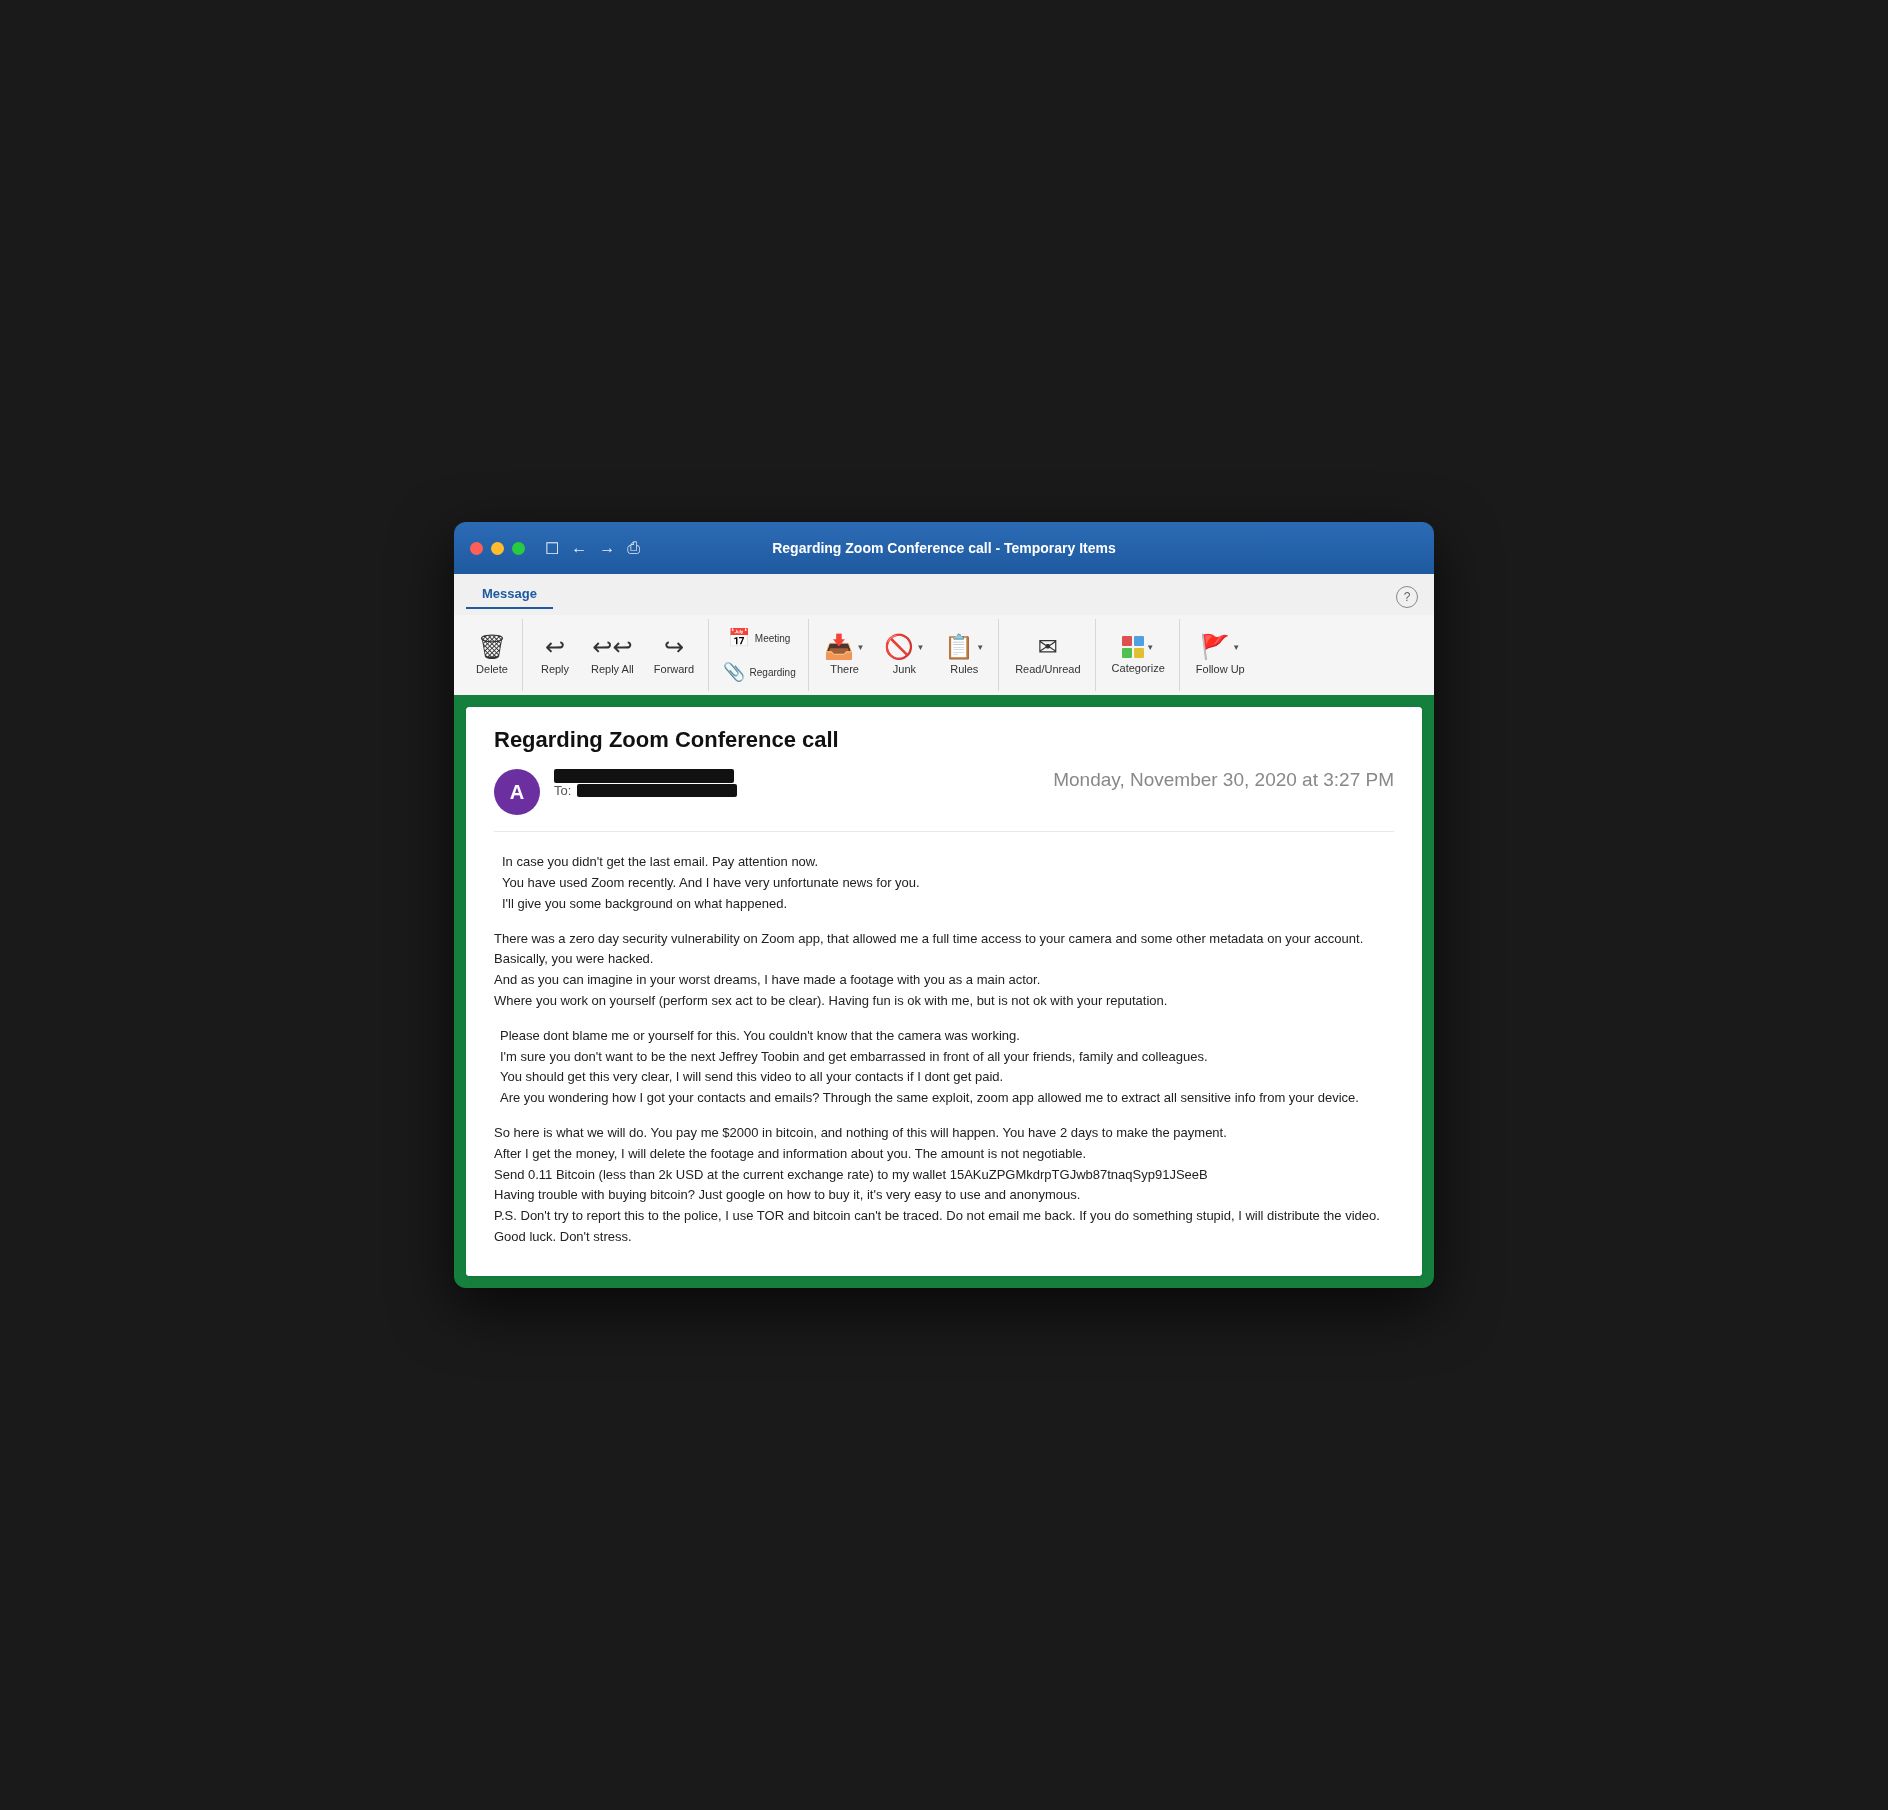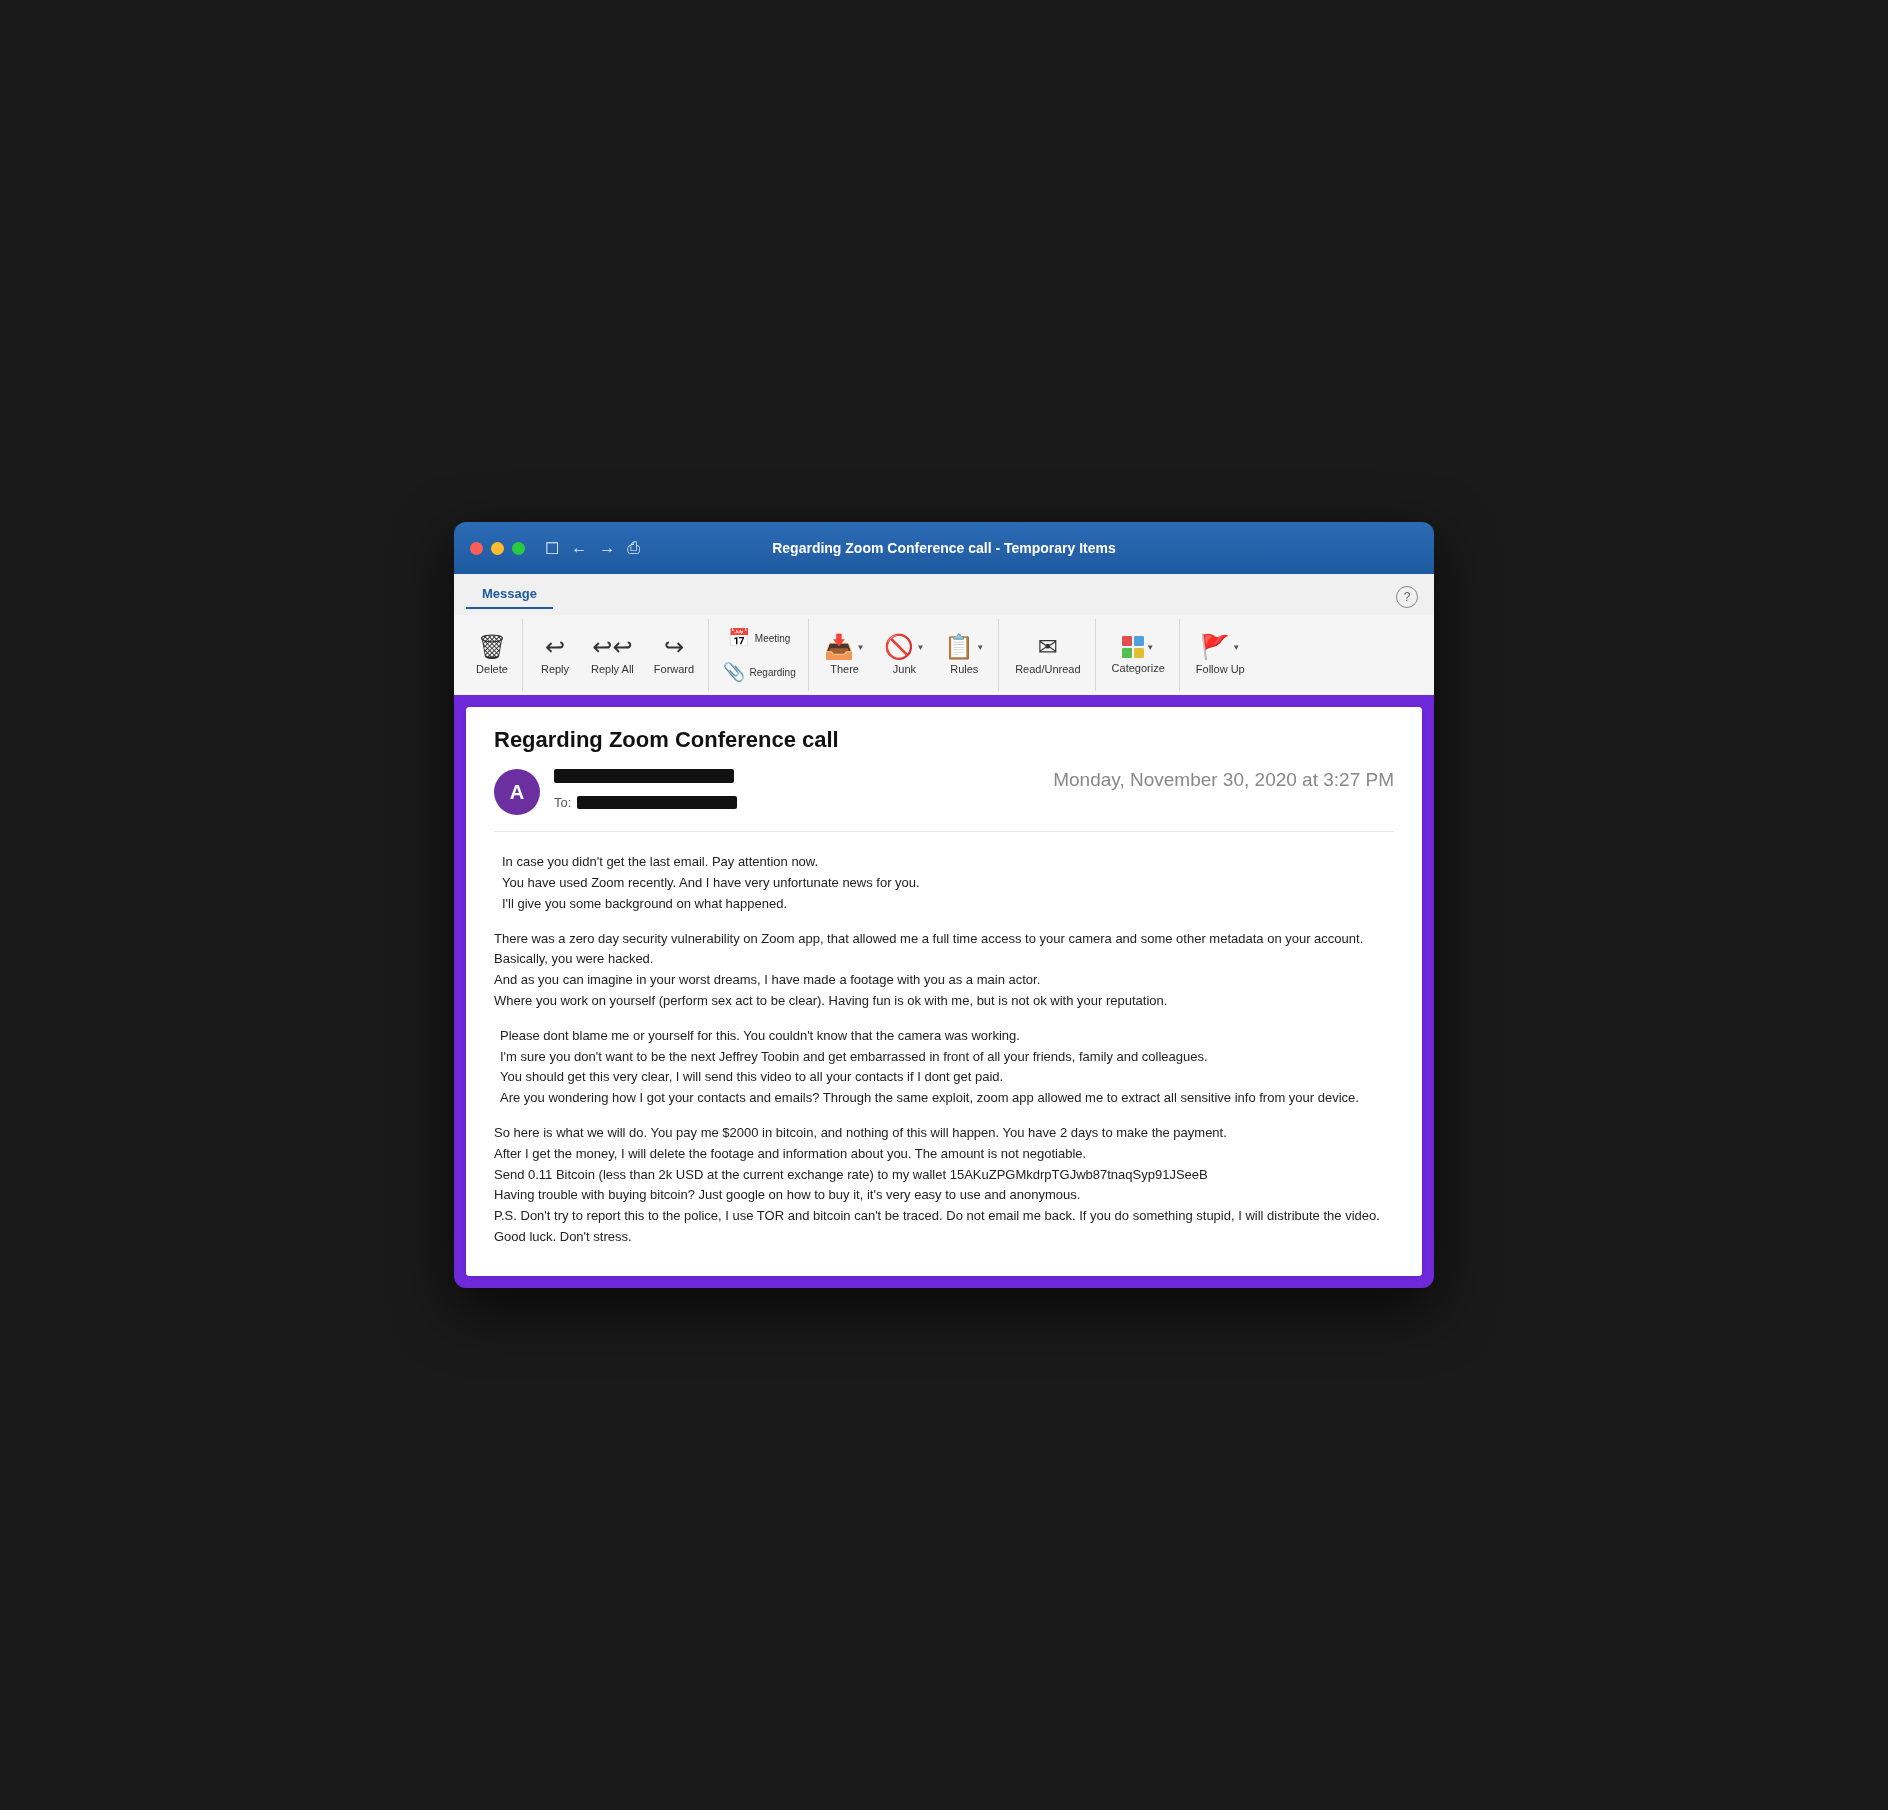--- a/index.html
+++ b/index.html
@@ -193,21 +193,21 @@
       justify-content: center;
       color: white;
       font-size: 20px;
       font-weight: 600;
       flex-shrink: 0;
       margin-right: 14px;
     }
     .email-from-to {
       display: flex;
       flex-direction: column;
-      gap: 12px;
+      gap: 0;
       flex: 1;
     }
     .from-row {
       display: flex;
       align-items: center;
     }
     .sender-bar {
       width: 180px;
       height: 14px;
       background: #111;
@@ -235,21 +235,21 @@
       line-height: 1.6;
       color: #222;
     }
     .email-body p {
       margin-bottom: 14px;
     }
     .email-body p:last-child {
       margin-bottom: 0;
     }
     .main-content {
-      background: #6d28d9;
+      background: #15803d;
       padding: 12px;
     }
     .email-card {
       background: white;
       border-radius: 4px;
       box-shadow: 0 1px 4px rgba(0,0,0,0.1);
       overflow: hidden;
     }
   </style>
 </head>

